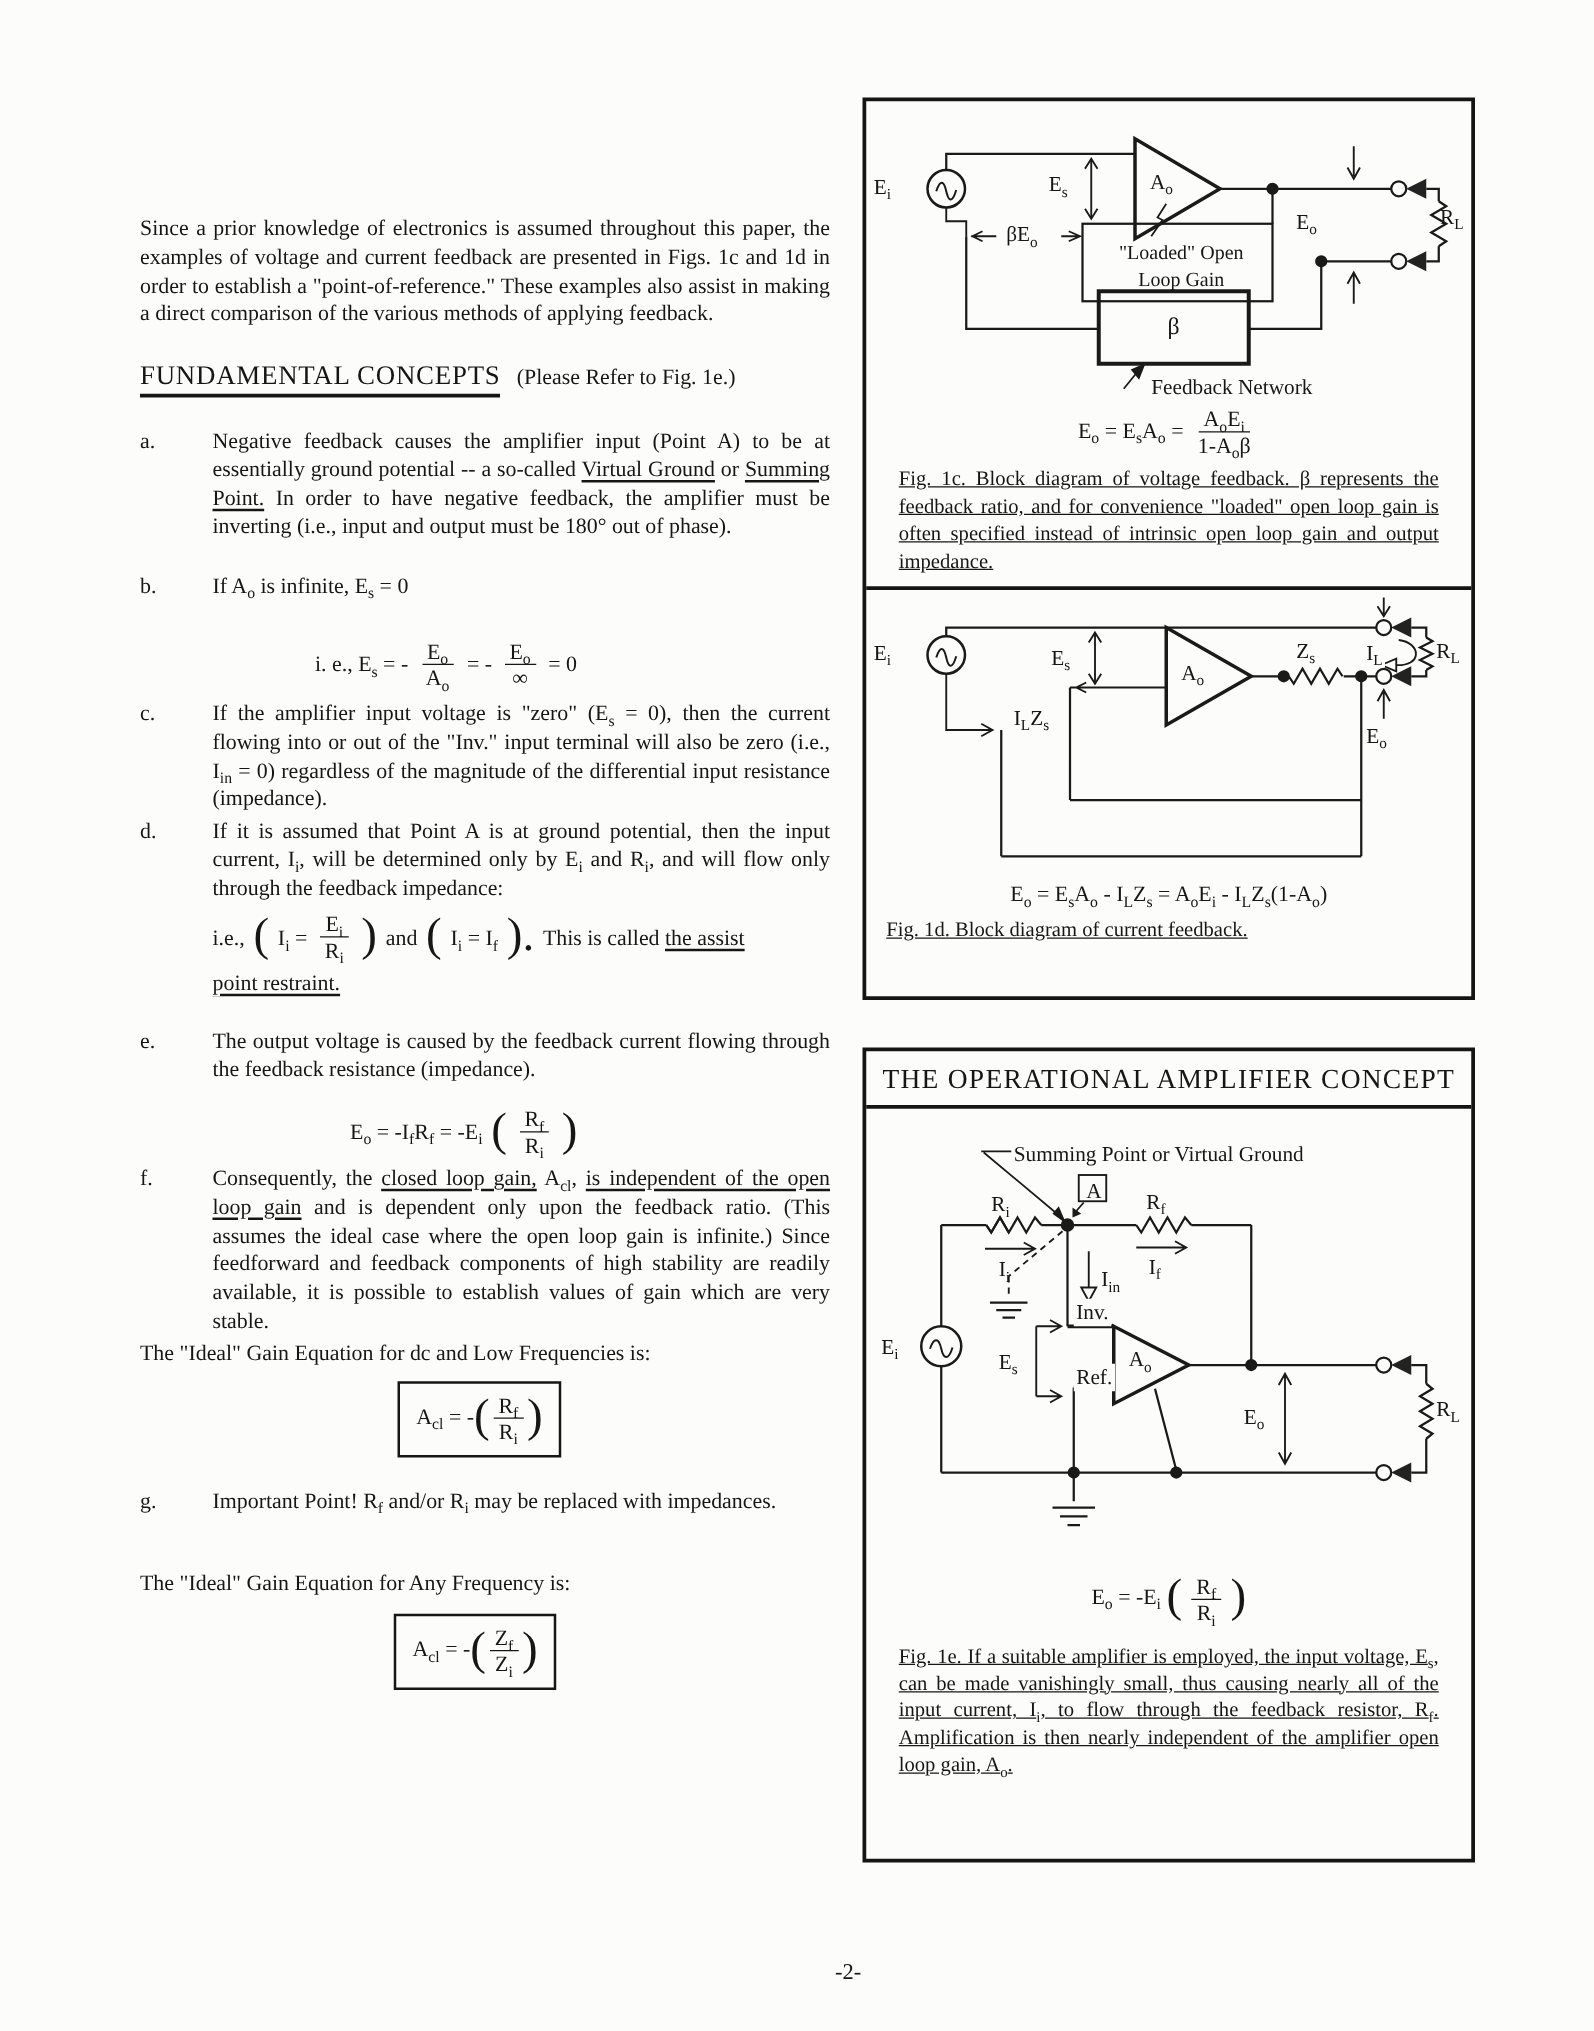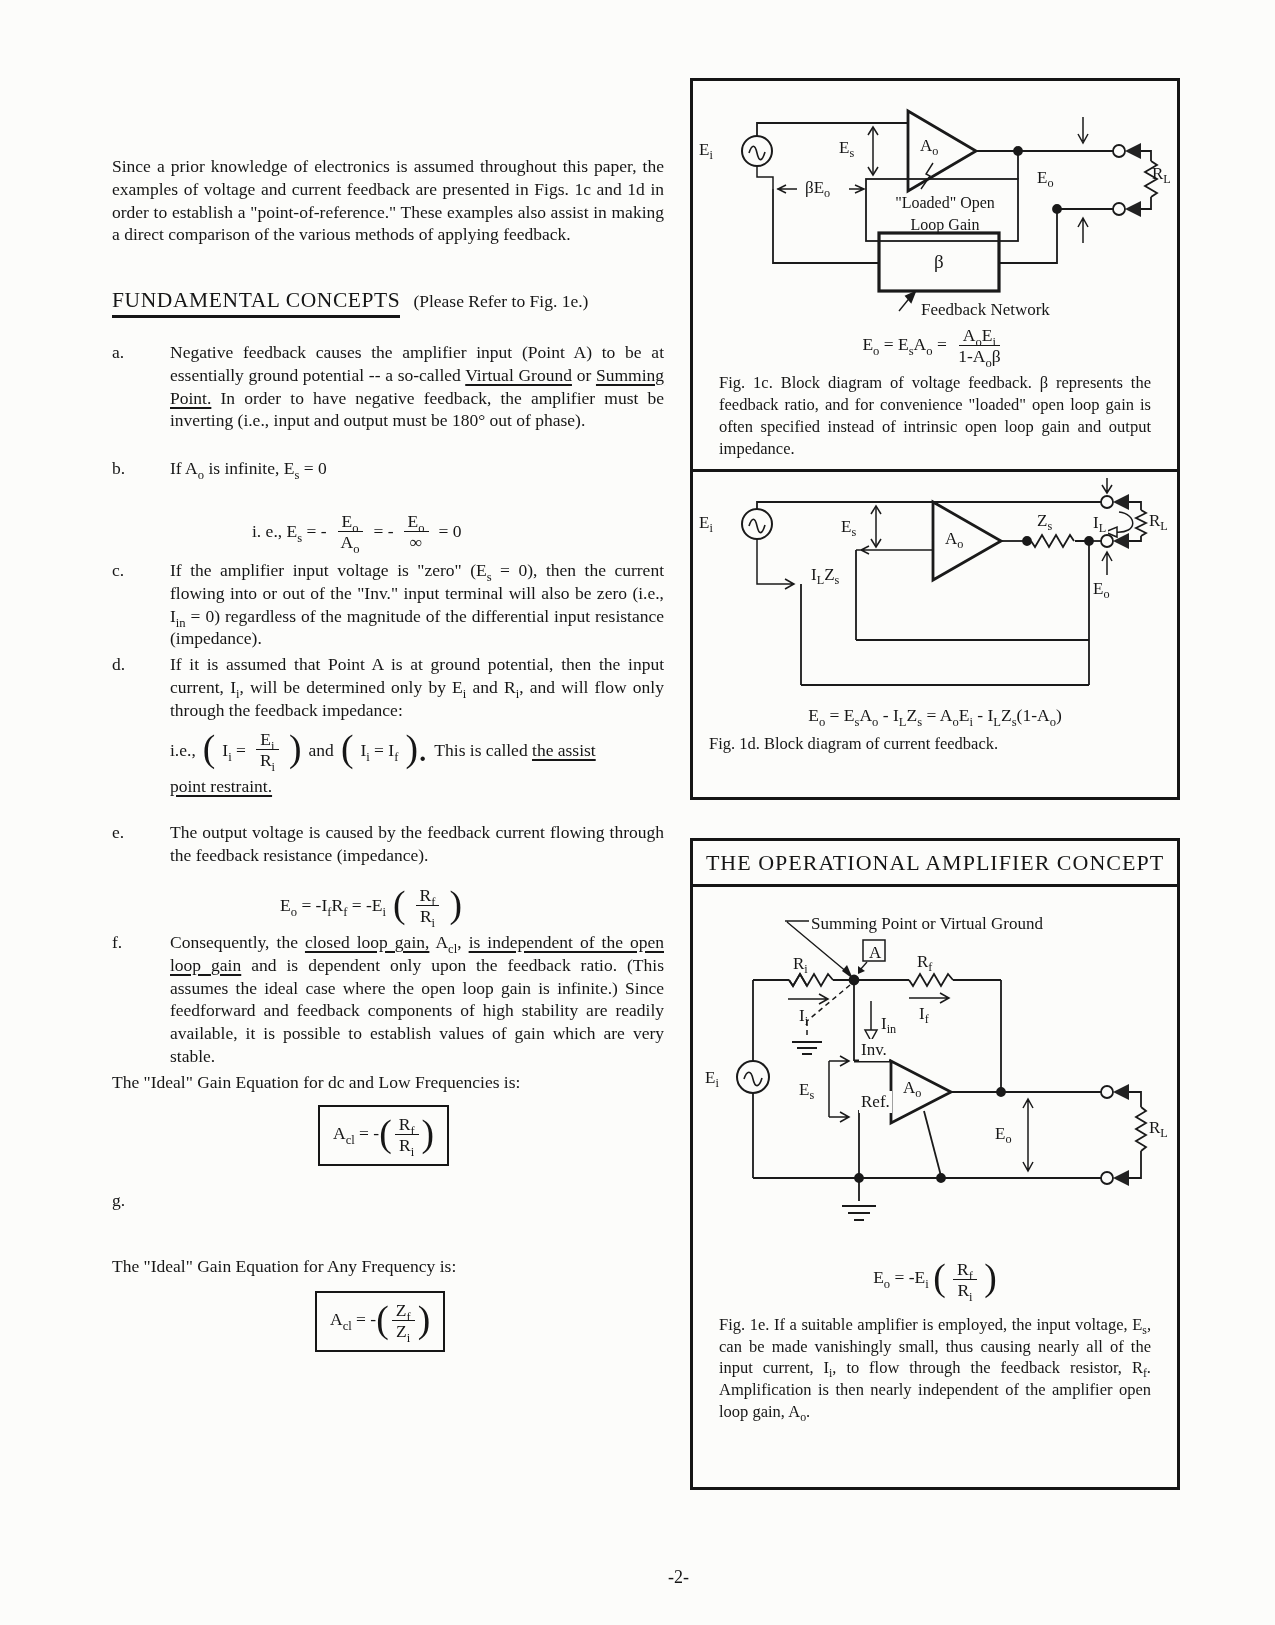--- a/index.html
+++ b/index.html
@@ -31,30 +31,30 @@
   #panel-opamp{top:838px;height:652px;}
   .ptitle{border-bottom:3px solid #151515;text-align:center;font-size:22px;letter-spacing:1px;
           padding:8px 0 6px;}
   .fig{position:relative;width:484px;margin:0 auto;}
   .fig svg{display:block;}
   .dl{position:absolute;font-size:17px;white-space:nowrap;}
   .dl.sm{font-size:16px;}
   .ctr{transform:translateX(-50%);}
   .wbg{background:#fcfcfa;padding:0 2px;}
   .figeq{text-align:center;margin:4px 0 6px;}
-  .figcap{text-align:justify;font-size:16.5px;line-height:1.32;padding:0 26px;margin:4px 0 10px;}
+  .figcap{text-align:justify;font-size:16.5px;line-height:1.32;padding:0 26px;margin:4px 0 10px;text-decoration:underline;}
   .divider{border-top:3px solid #151515;margin-top:2px;}
   #footer{position:absolute;left:668px;top:1566px;font-size:18px;}
 </style>
 </head>
 <body>
 
 <div id="col-left">
 
-  <p class="blk just" style="top:0;margin:0">Since a prior knowledge of electronics is assumed throughout this paper,  the examples of voltage and current feedback are presented in Figs. 1c  and 1d  in order to establish a "point-of-reference."  These examples also assist in making a direct comparison of the various methods of applying feedback.</p>
+  <p class="blk just" style="top:16px;margin:0">Since a prior knowledge of electronics is assumed throughout this paper,  the examples of voltage and current feedback are presented in Figs. 1c  and 1d  in order to establish a "point-of-reference."  These examples also assist in making a direct comparison of the various methods of applying feedback.</p>
 
   <div class="blk" style="top:132px">
     <span class="hd-title">FUNDAMENTAL CONCEPTS</span><span class="hd-note">(Please Refer to Fig. 1e.)</span>
   </div>
 
   <div class="blk item" style="top:186px">
     <span class="lt">a.</span>
     <span class="bd just">Negative feedback causes the amplifier input (Point A) to be at essentially ground potential -- a so-called <u>Virtual Ground</u> or <u>Summing Point.</u>  In order to have negative feedback,  the amplifier must be inverting (i.e.,  input and output must be 180° out of phase).</span>
   </div>
 
@@ -129,20 +129,21 @@
 
   <div class="eqbox eq" style="top:950px;left:206px">
     <span>A<sub>cl</sub>  =  -</span><span class="bp">(</span><span class="fr">
         <span class="n">R<sub>f</sub></span>
         <span class="d">R<sub>i</sub></span>
       </span><span class="bp">)</span>
   </div>
 
   <div class="blk item" style="top:1034px">
     <span class="lt">g.</span>
+    <span class="bd just">Important Point!  R<sub>f</sub> and/or R<sub>i</sub> may be replaced with impedances.</span>
   </div>
 
   <div class="blk" style="top:1100px">The "Ideal" Gain Equation for Any Frequency is:</div>
 
   <div class="eqbox eq" style="top:1136px;left:203px">
     <span>A<sub>cl</sub>  =  -</span><span class="bp">(</span><span class="fr">
         <span class="n">Z<sub>f</sub></span>
         <span class="d">Z<sub>i</sub></span>
       </span><span class="bp">)</span>
   </div>

